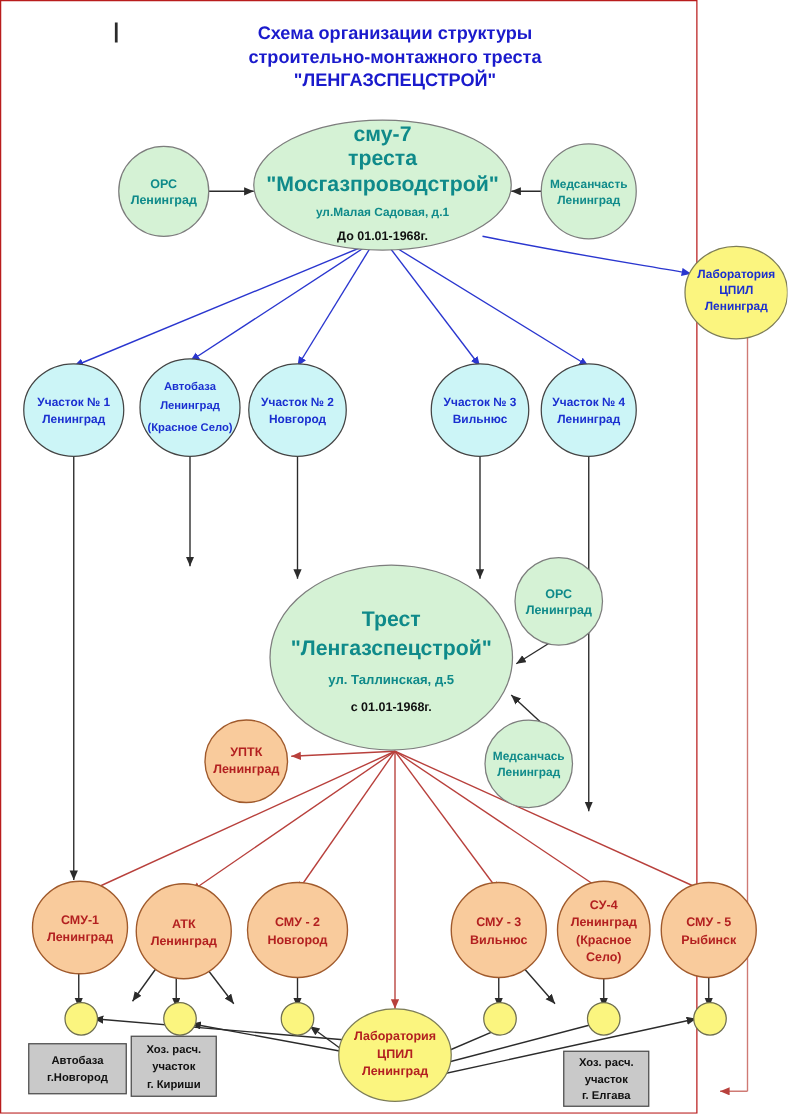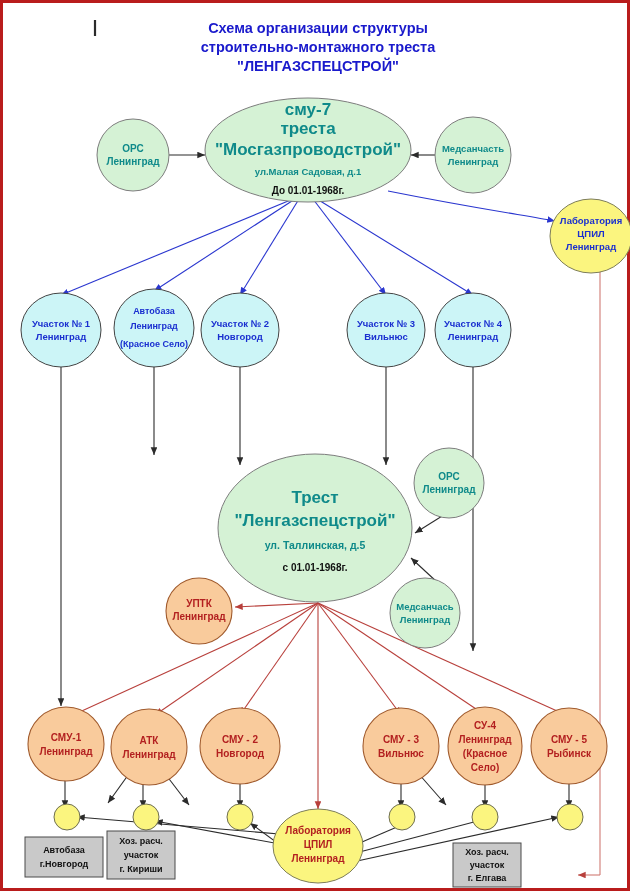--- a/index.html
+++ b/index.html
@@ -10,24 +10,24 @@
   body {
     width: 630px;
     height: 891px;
     font-family: "Liberation Sans", sans-serif;
     position: relative;
     overflow: hidden;
   }
   #root {
     position: absolute;
     left: 0; top: 0;
-    width: 630px;
+    width: 558px;
     height: 891px;
     box-sizing: border-box;
-    border: 3px solid #b91c1c;
+    border: 1px solid #b91c1c;
   }
   svg.diagram {
     position: absolute;
     left: 0; top: 0;
     width: 630px;
     height: 891px;
     display: block;
   }
   text { font-family: "Liberation Sans", sans-serif; }
   .title-txt {

